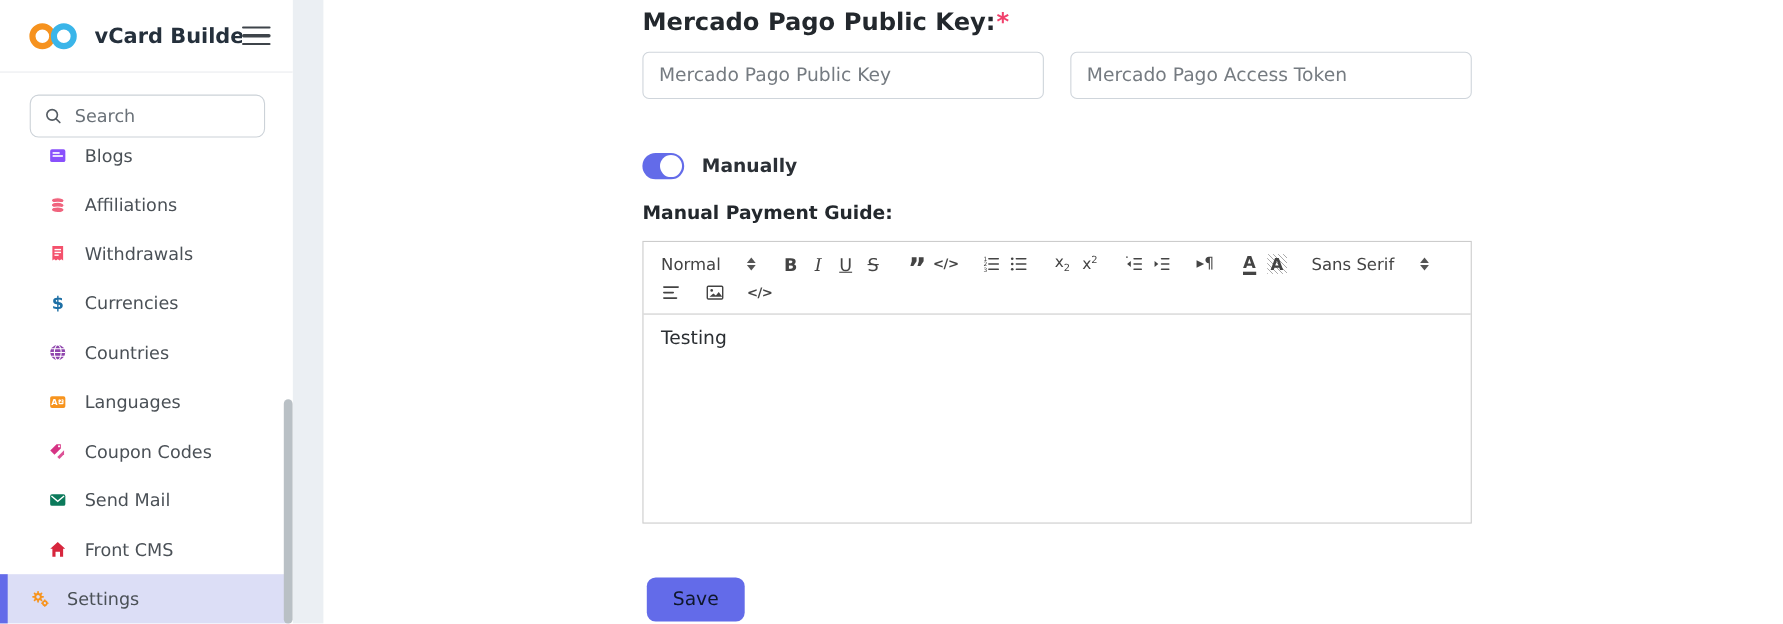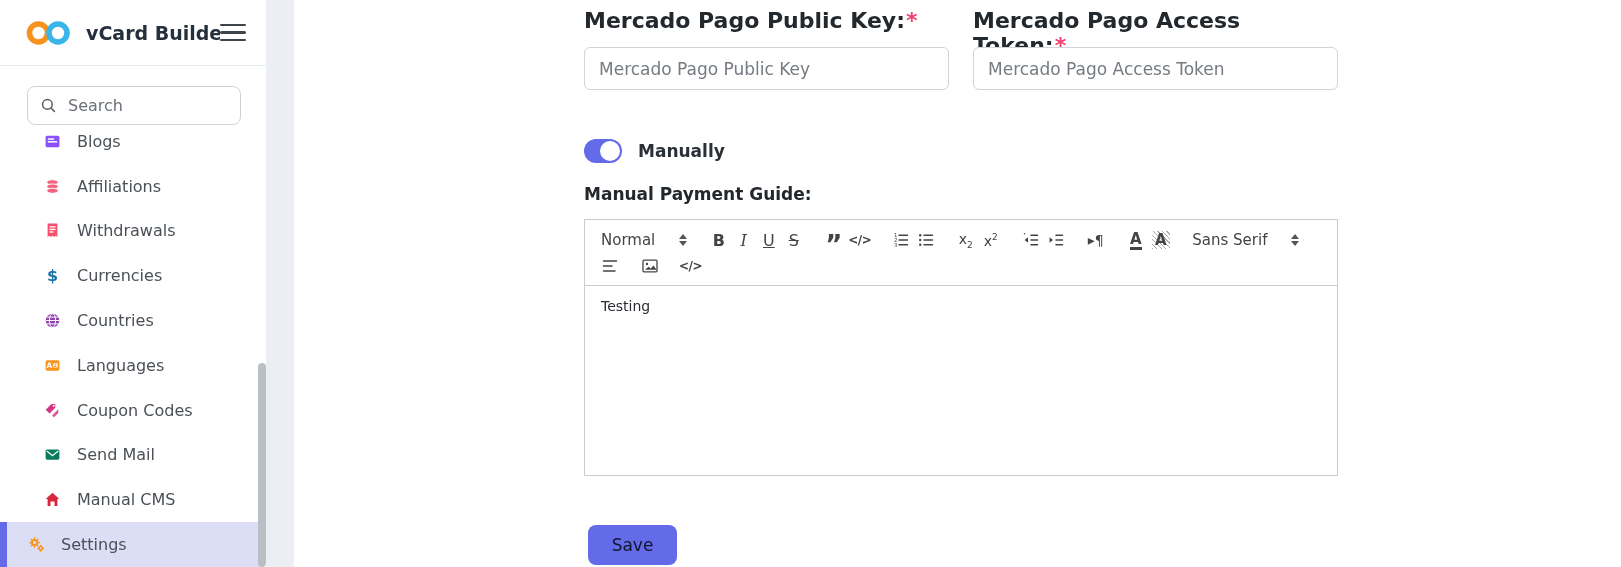--- a/index.html
+++ b/index.html
@@ -41,21 +41,21 @@
   .editor{position:absolute;left:584px;top:219px;width:754px;height:257px;border:1px solid #CCCCCC;background:#fff;}
   .ql-toolbar{border-bottom:1px solid #CCCCCC;padding:7px 10px 6px 12px;}
   .ql-row{display:flex;align-items:center;min-height:26px;}
   .ql-btn{height:24px;min-width:25px;display:inline-flex;align-items:center;justify-content:center;color:#444;cursor:pointer;background:none;border:none;padding:0 2px;font-family:inherit;}
   .grp{margin-left:15px;}
   .ql-picker{display:inline-flex;align-items:center;color:#444;font-size:15px;cursor:pointer;gap:24px;padding:0 4px;}
   .carets{display:flex;flex-direction:column;gap:2px;}
   .carets i{display:block;width:0;height:0;border-left:4px solid transparent;border-right:4px solid transparent;}
   .carets .up{border-bottom:5px solid #555;}
   .carets .down{border-top:5px solid #555;}
-  .ql-content{padding:12px 16px;font-size:14px;color:#2B2F33;height:193px;cursor:text;}
+  .ql-content{padding:12px 16px;font-size:17px;color:#2B2F33;height:193px;cursor:text;}
 
   .save-btn{position:absolute;left:588px;top:525px;width:89px;height:40px;background:var(--accent);color:#0f172a;border:none;border-radius:8px;font-size:17px;font-weight:500;font-family:inherit;cursor:pointer;display:flex;align-items:center;justify-content:center;}
 </style>
 </head>
 <body>
 
 <div class="canvas">
 
   <div class="gap-band"></div>
 
@@ -170,21 +170,21 @@
             </svg>
           </span>
           <span class="mi-label">Send Mail</span>
         </div>
         <div class="menu-item">
           <span class="mi-icon">
             <svg width="17" height="17" viewBox="0 0 16 16">
               <path d="M8 1.6 14.4 7.5h-1.8V14.2H9.9V9.9H6.1v4.3H3.4V7.5H1.6z" fill="#D7263D"></path>
             </svg>
           </span>
-          <span class="mi-label">Manual CMS</span>
+          <span class="mi-label">Front CMS</span>
         </div>
         <div class="menu-item active">
           <span class="mi-icon">
             <svg width="17" height="17" viewBox="0 0 16 16">
               <g fill="none" stroke="#F7941E">
                 <circle cx="6.2" cy="6.2" r="2.4" stroke-width="1.7"></circle>
                 <path stroke-width="1.5" stroke-linecap="round" d="M6.2 1.9v1.4M6.2 9.1v1.4M1.9 6.2h1.4M9.1 6.2h1.4M3.2 3.2l1 1M8.2 8.2l1 1M9.2 3.2l-1 1M4.2 8.2l-1 1"></path>
                 <circle cx="12" cy="11.6" r="1.7" stroke-width="1.4"></circle>
                 <path stroke-width="1.2" stroke-linecap="round" d="M12 8.9v1M12 13.3v1M9.3 11.6h1M13.7 11.6h1"></path>
               </g>
@@ -197,21 +197,20 @@
   </aside>
 
   <main>
 
     <div class="field f0">
       <span class="field-label"><span>Mercado Pago Public Key:</span><span class="req">*</span></span>
       <input type="text" placeholder="Mercado Pago Public Key" style="">
     </div>
 
     <div class="field f1">
-      <span class="field-label"><span>Mercado Pago Access Token:</span><span class="req">*</span></span>
       <input type="text" placeholder="Mercado Pago Access Token" style="">
     </div>
 
     <div class="toggle" role="switch" aria-checked="true">
       <span class="knob"></span>
     </div>
     <span class="toggle-label">Manually</span>
 
     <div class="guide-label">Manual Payment Guide:</div>
 

